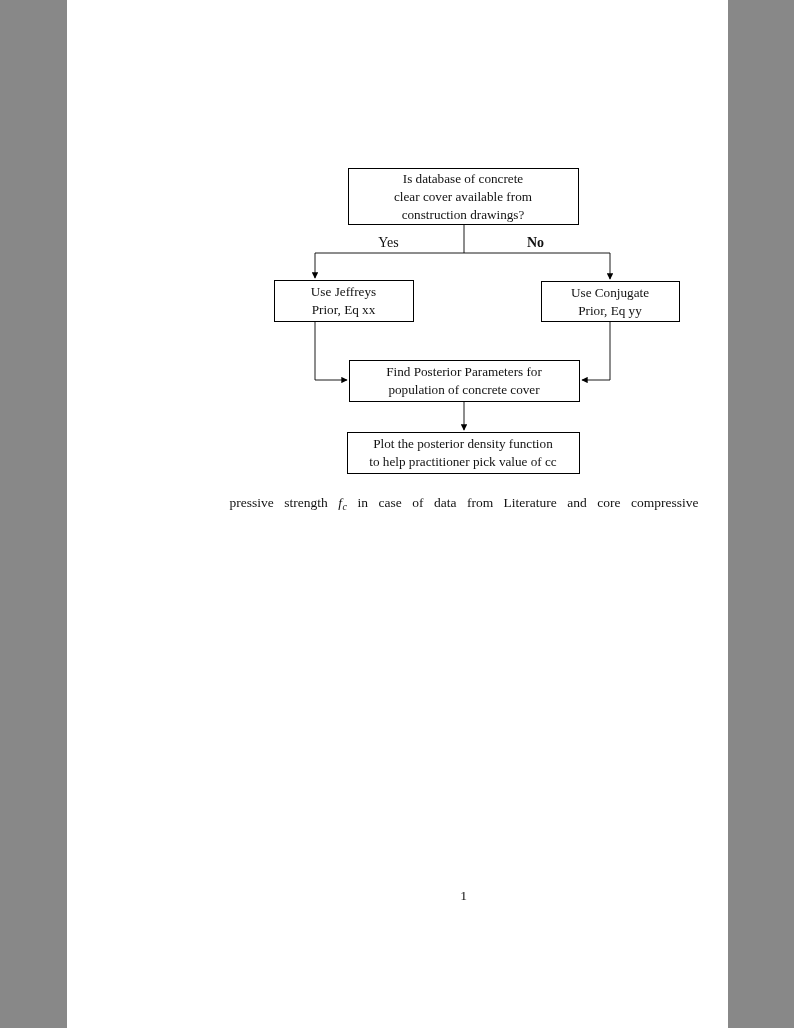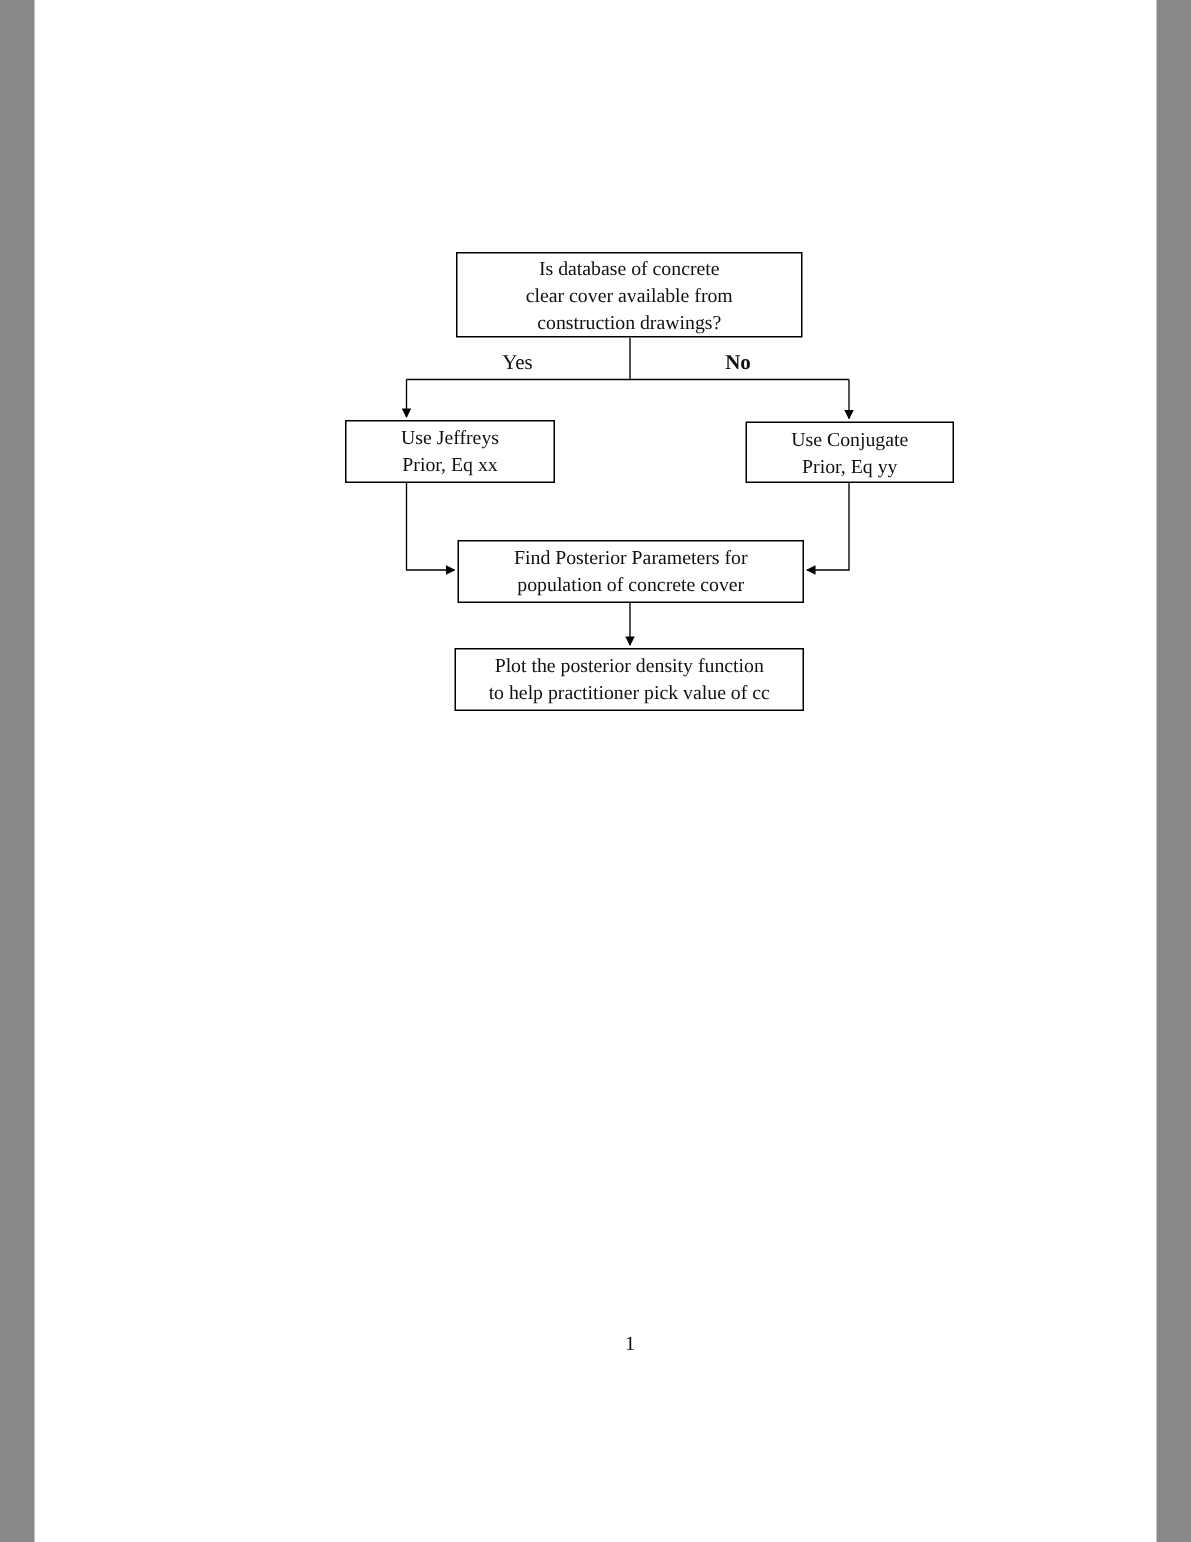--- a/index.html
+++ b/index.html
@@ -1,18 +1,18 @@
 <!DOCTYPE html>
 <html><head>
 <meta charset="utf-8">
 <style>
   html, body { margin: 0; padding: 0; background: #888; }
   .page {
     position: relative;
-    width: 748px;
+    width: 661px;
     height: 1028px;
     margin: 0 auto;
     background: #ffffff;
     font-family: "Liberation Serif", "DejaVu Serif", serif;
     color: #111111;
     overflow: hidden;
   }
   .edges-svg {
     position: absolute;
     left: 0; top: 0;
@@ -119,17 +119,22 @@
     <div>Find Posterior Parameters for</div>
     <div>population of concrete cover</div>
   </div>
 
   <div class="fc-box box-bottom">
     <div>Plot the posterior density function</div>
     <div>to help practitioner pick value of cc</div>
   </div>
 
   <div class="caption">
+    <div class="cap-line">
+      <span>pressive strength</span>
+      <span><span class="math-var">f</span><span class="math-sub">c</span></span>
+      <span>in case of data from Literature and core compressive</span>
+    </div>
   </div>
 
   <div class="page-number">1</div>
 
 </div>
 
 </body></html>

